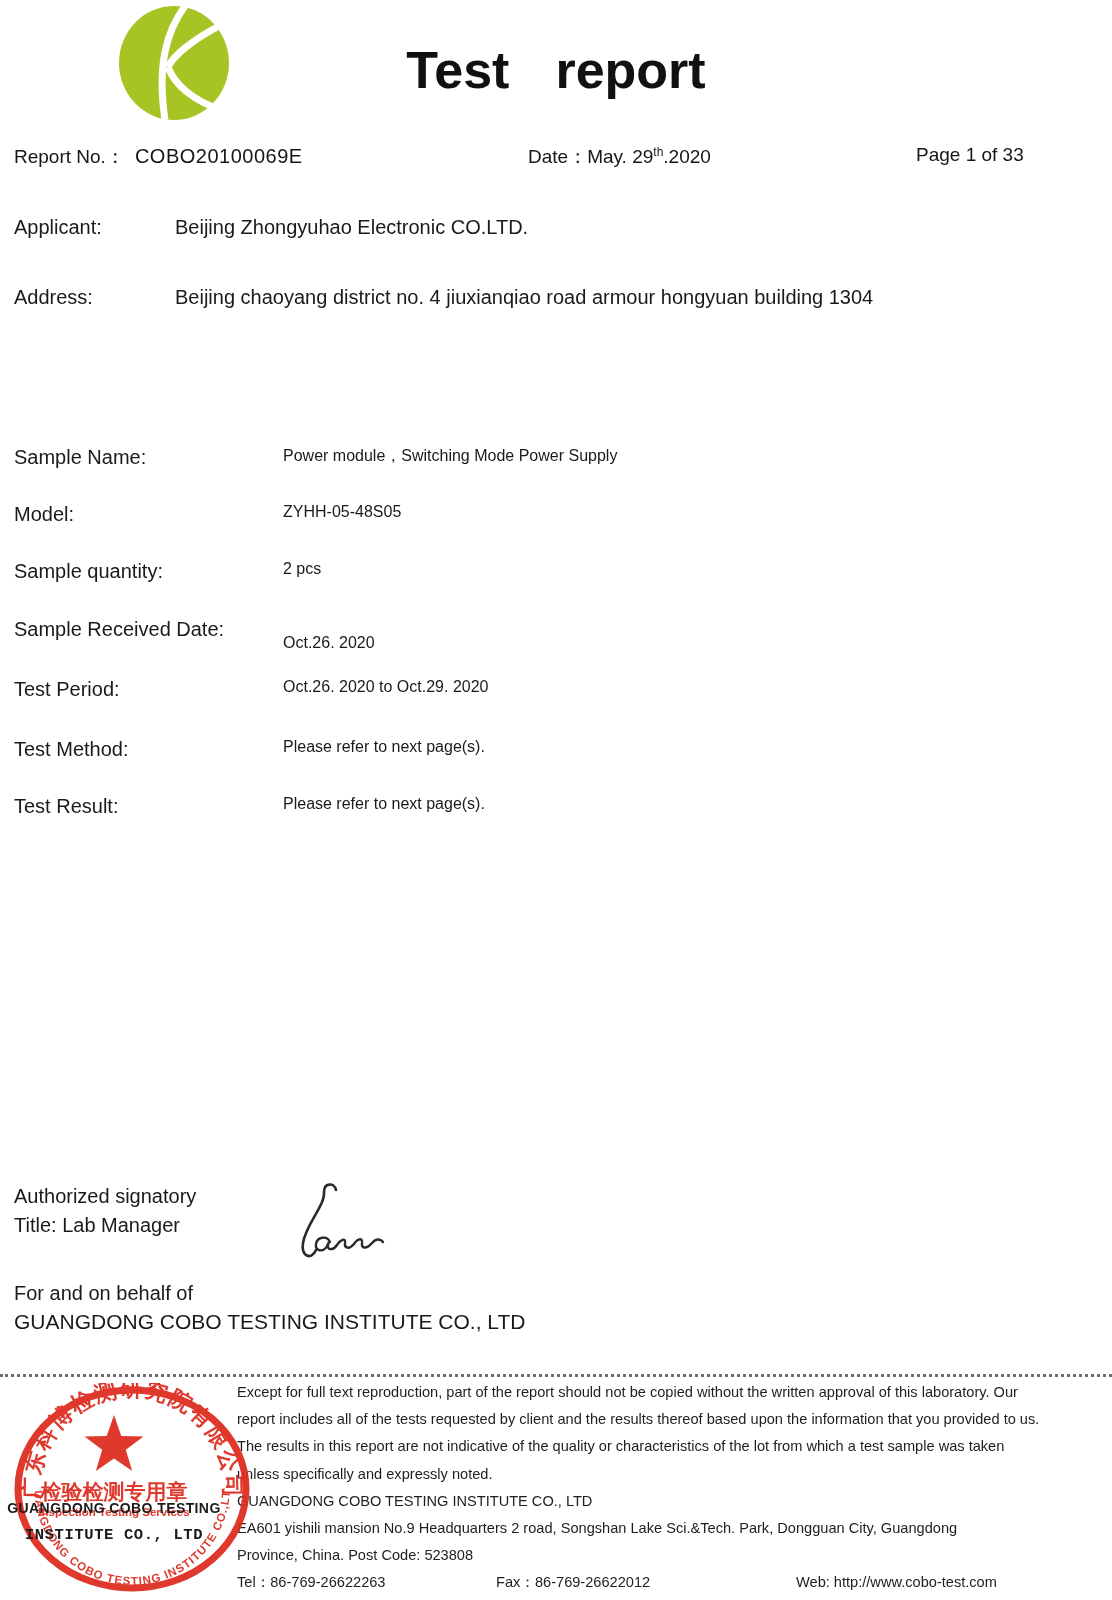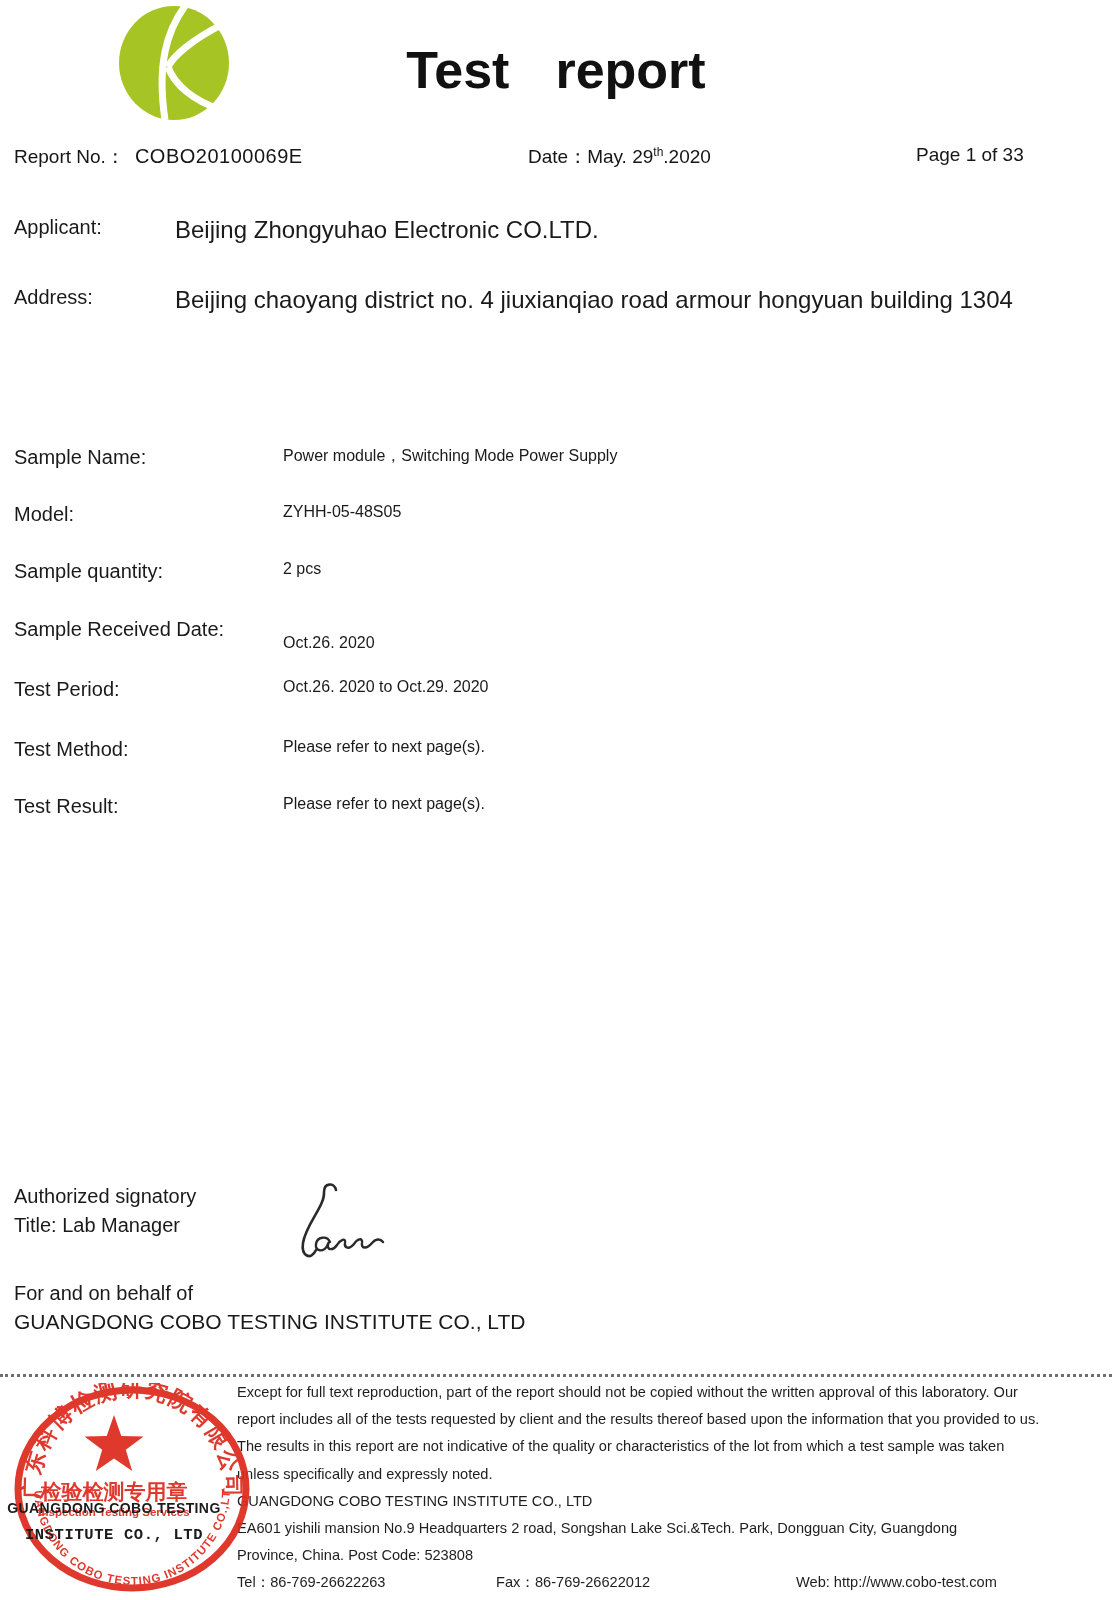--- a/index.html
+++ b/index.html
@@ -13,21 +13,21 @@
     font-size:52px;font-weight:bold;color:#111;}
   .meta-row{position:absolute;top:144px;left:0;width:100%;font-size:19px;color:#161616;}
   .meta-row .rno{position:absolute;left:14px;top:0;}
   .meta-row .rno .val{margin-left:10px;letter-spacing:.5px;}
   .meta-row .date{position:absolute;left:528px;top:0;}
   .meta-row .date sup{font-size:12px;}
   .meta-row .pg{position:absolute;left:888px;top:0;margin-left:28px;}
   
   .lbl{position:absolute;left:14px;font-size:20px;}
   .val{font-size:20px;}
-  .party-val{position:absolute;left:175px;font-size:24px;}
+  .party-val{position:absolute;left:175px;font-size:20px;}
   .sample-val{position:absolute;left:283px;font-size:16px;}
   .intro{position:absolute;left:14px;top:383px;font-size:20px;}
   
   .sig-label{position:absolute;left:14px;font-size:20px;}
   .sig-svg{position:absolute;left:284px;top:1180px;}
   
   .dotline{position:absolute;left:0;top:1374px;width:1112px;border-top:3px dotted #6f6f6f;height:0;}
   
   .footer{position:absolute;left:237px;top:1379px;width:858px;font-size:14.6px;color:#1e1e1e;}
   .footer .fline{line-height:27.2px;height:27.2px;white-space:nowrap;}

